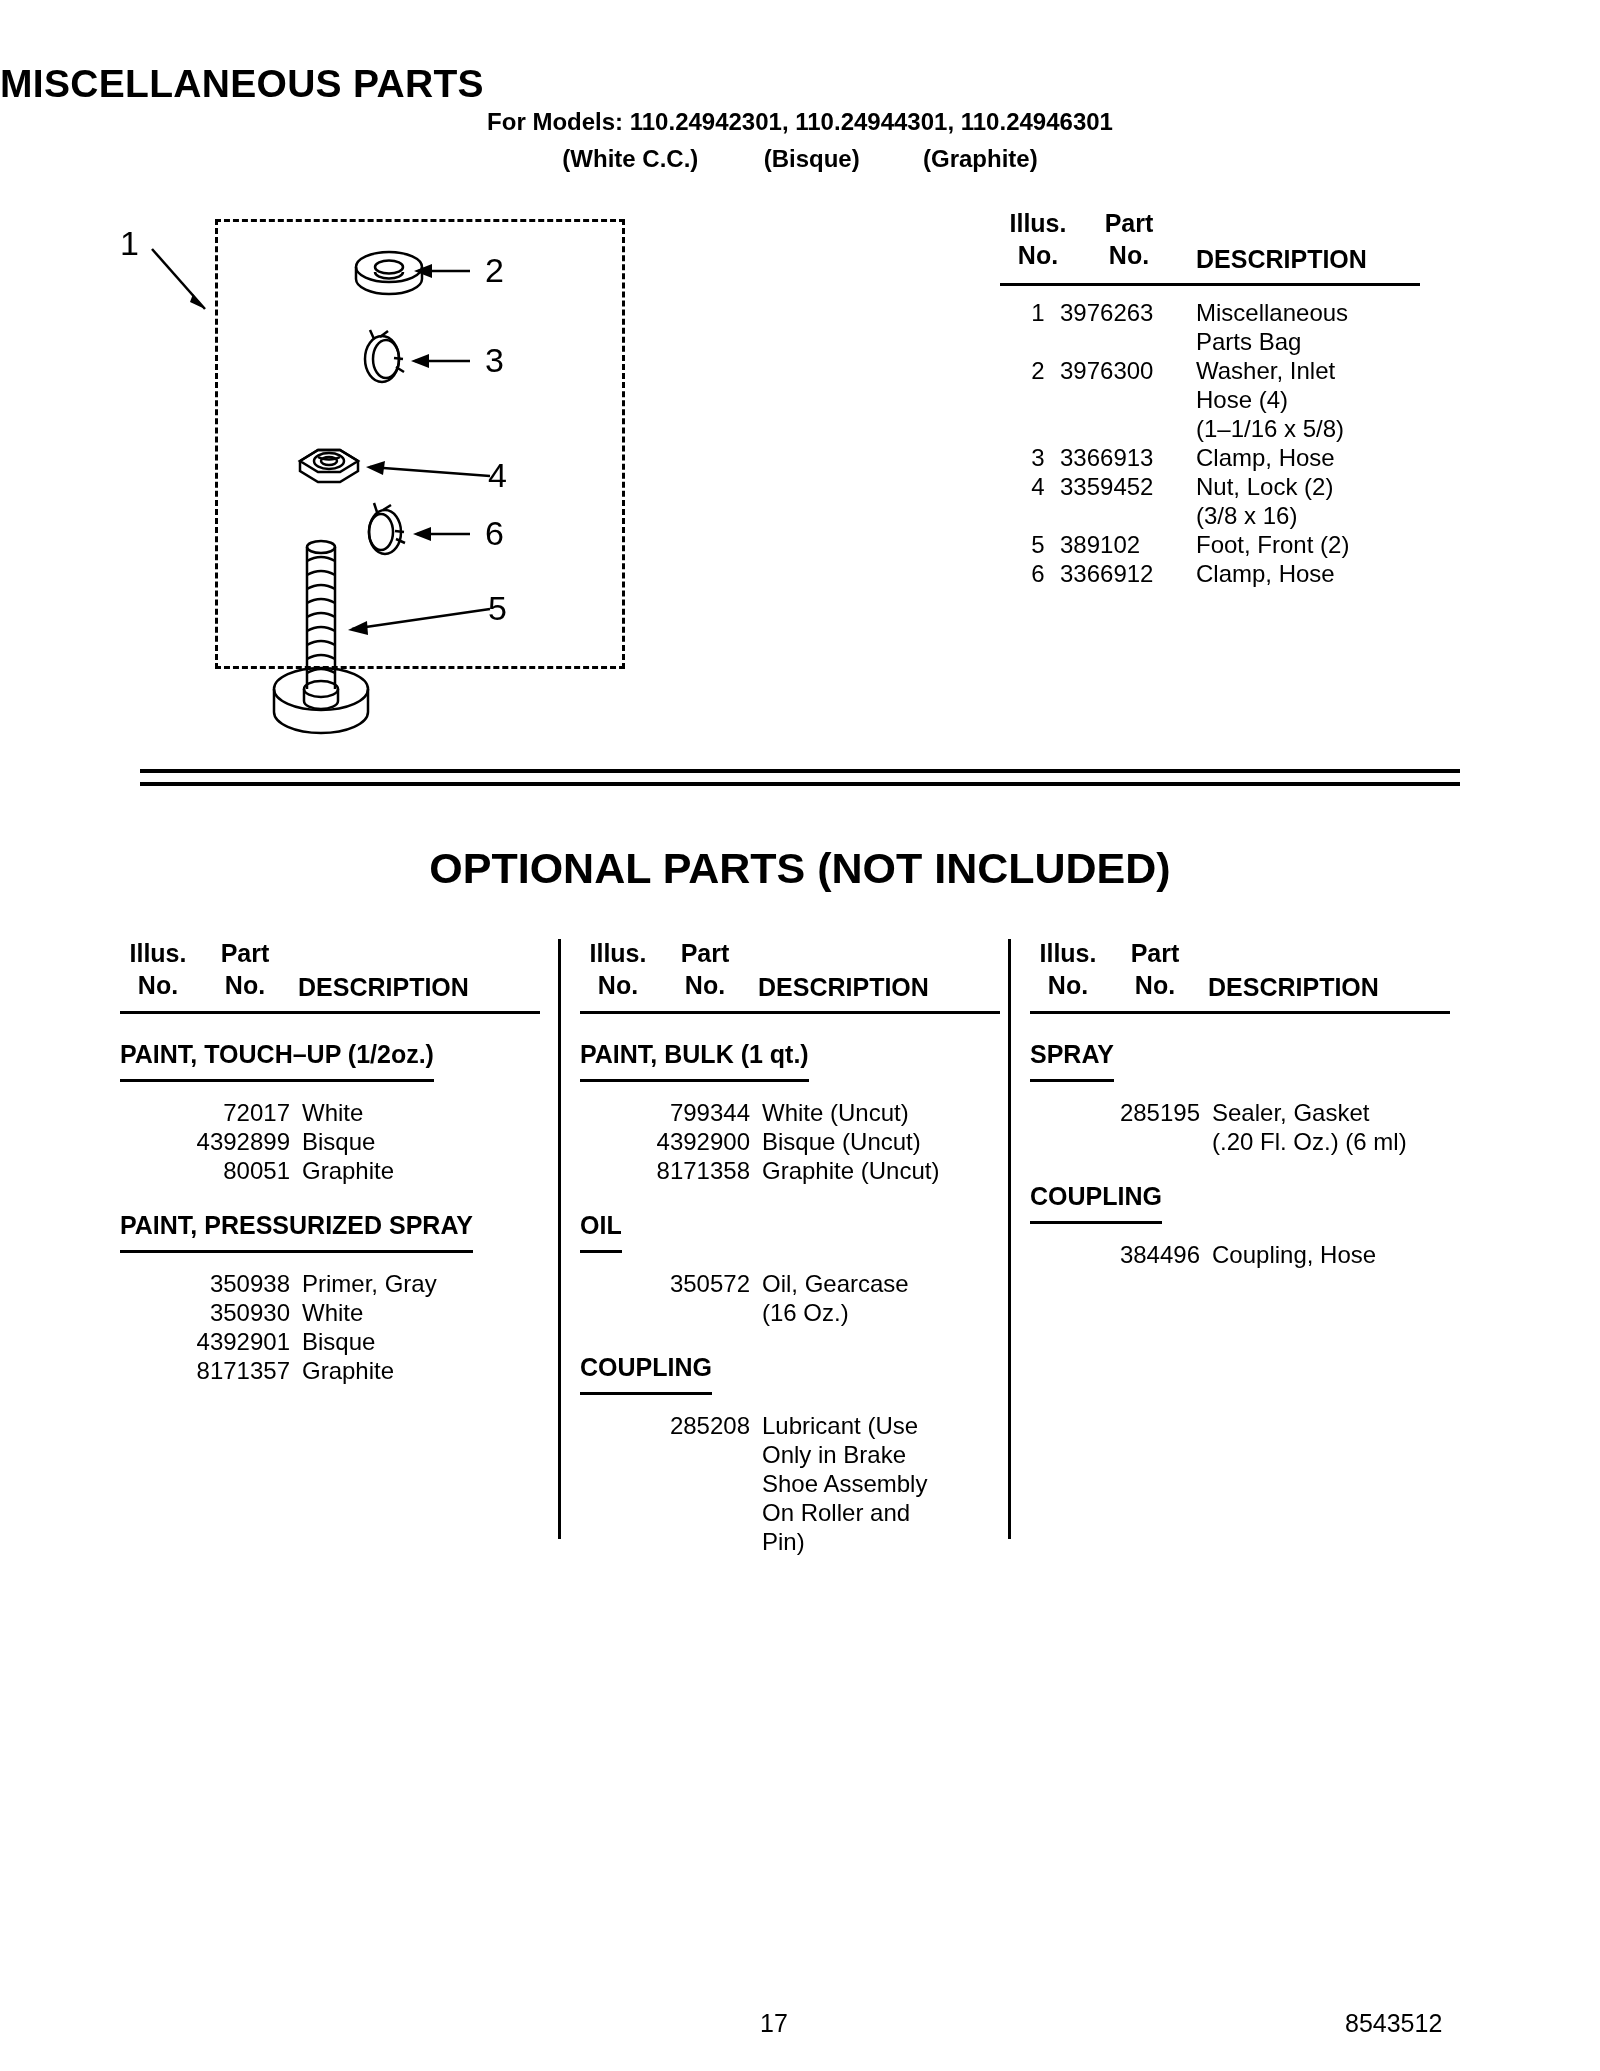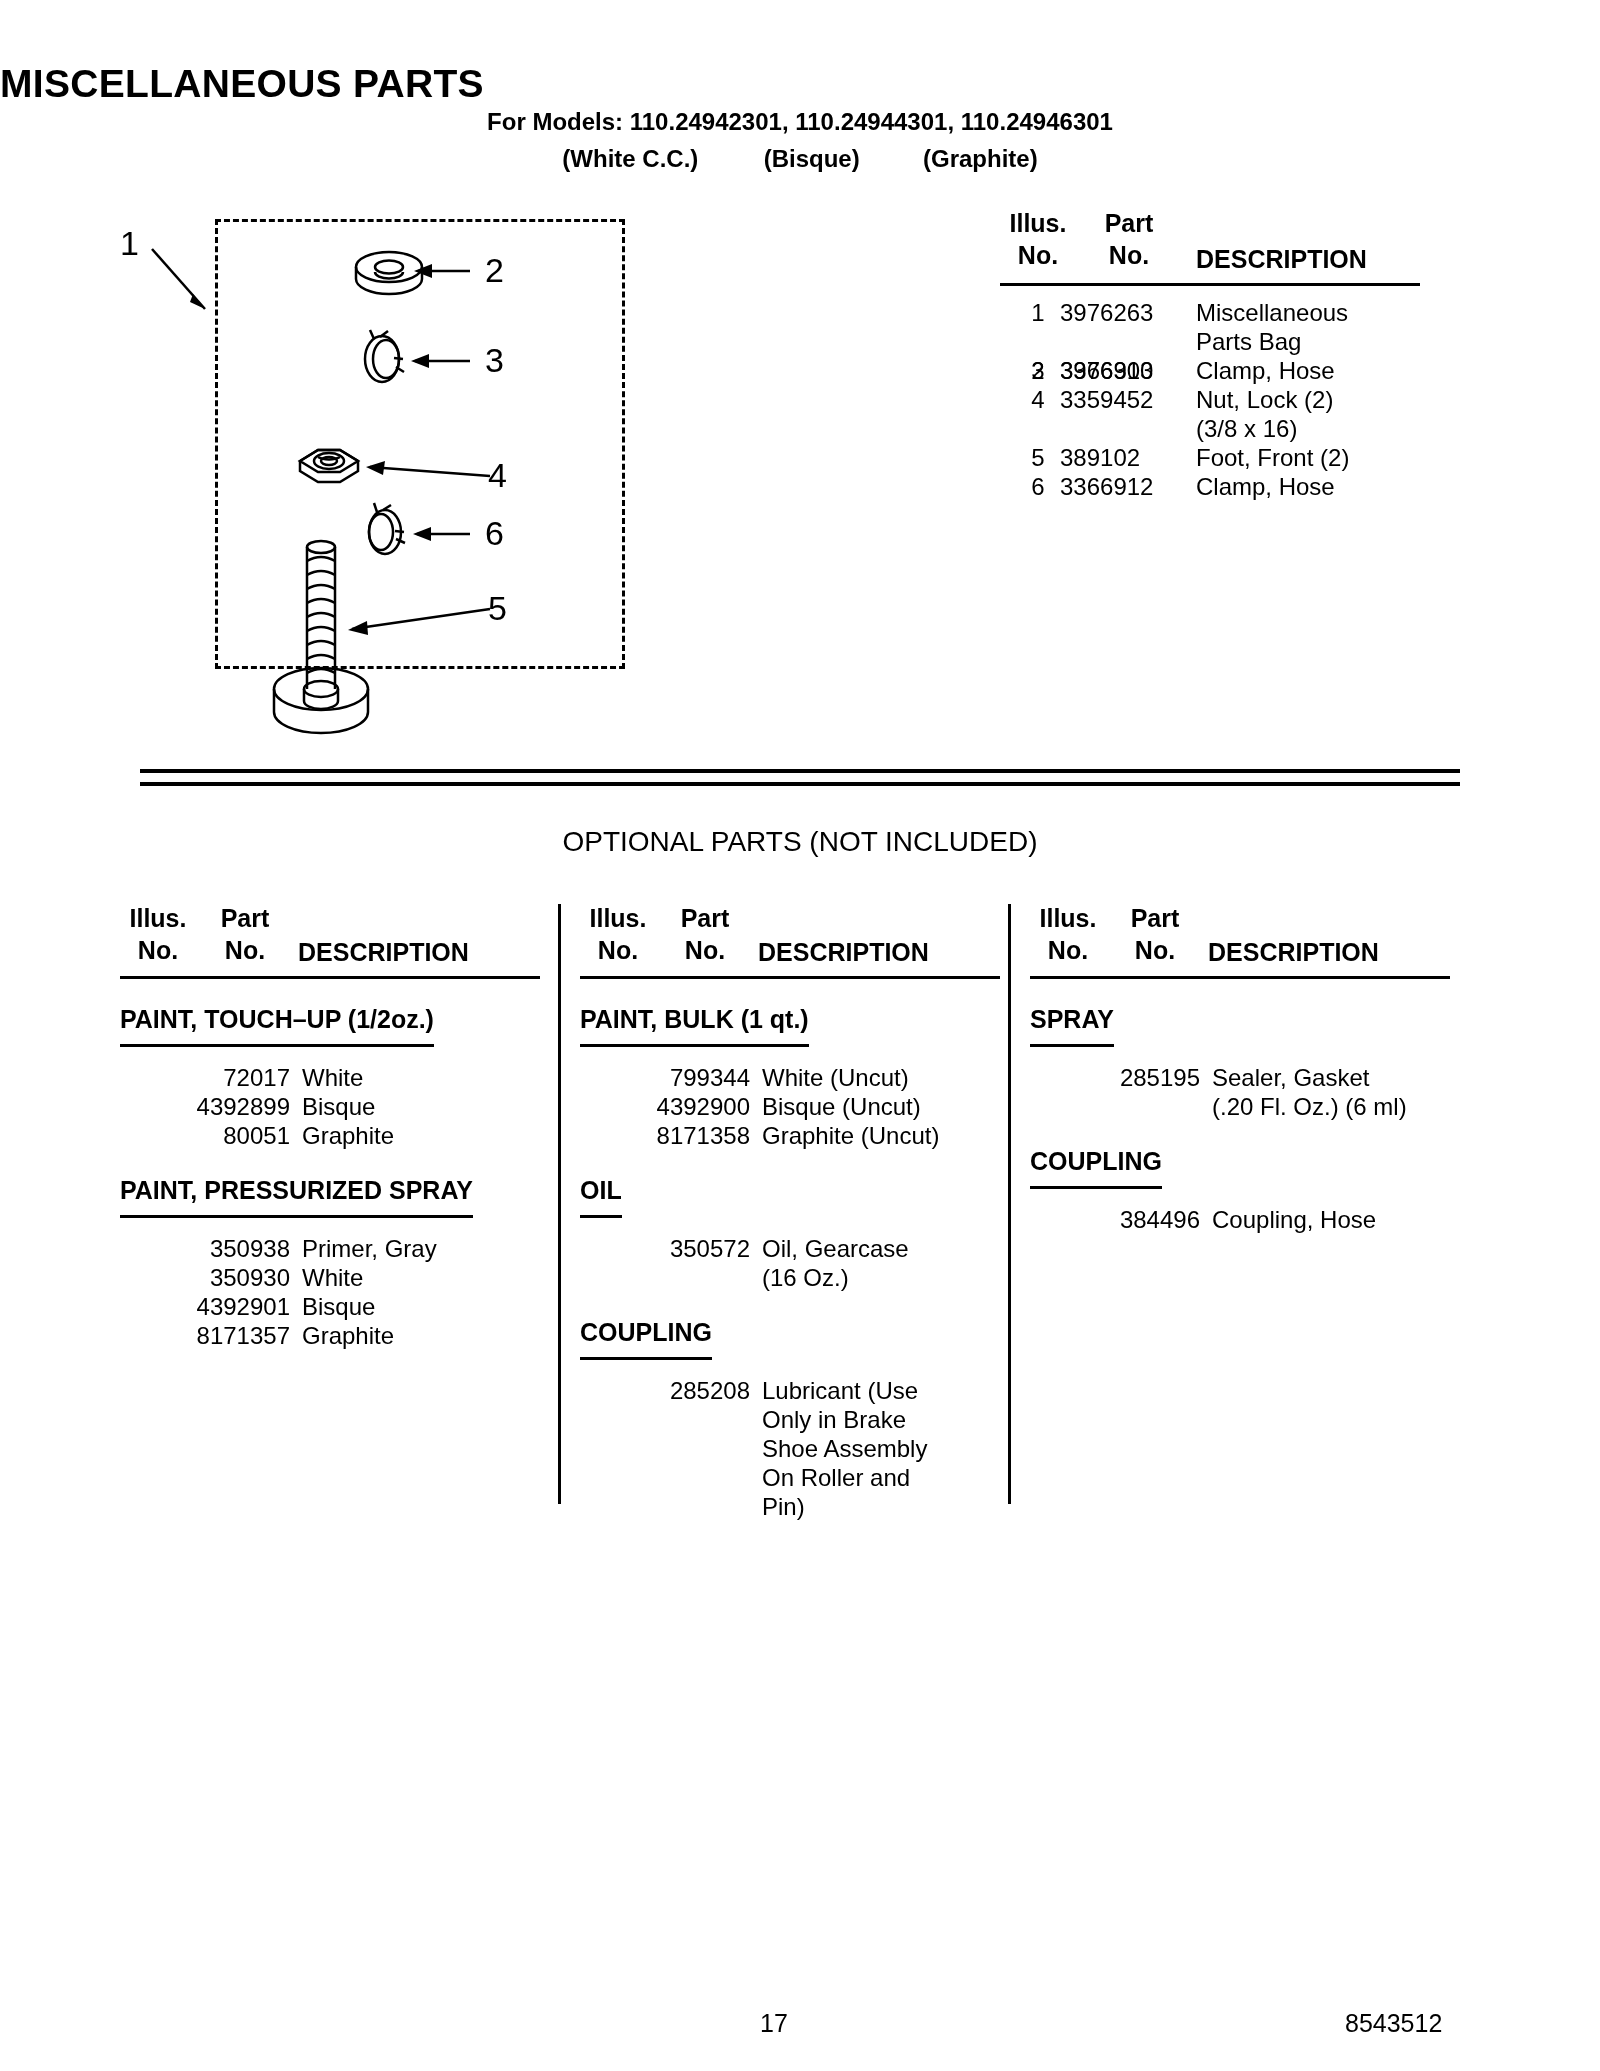--- a/index.html
+++ b/index.html
@@ -84,23 +84,23 @@
   .rows-pad { padding-top: 12px; }
 
   
   .double-rule { position: relative; margin: 0 auto; width: 1320px; }
   .double-rule .r1 { border-top: 4px solid #000; }
   .double-rule .r2 { border-top: 4px solid #000; margin-top: 9px; }
 
   
   .opt-title {
     text-align: center;
-    font-size: 28px;
-    font-weight: normal;
-    margin-top: 40px;
+    font-size: 43px;
+    font-weight: bold;
+    margin-top: 58px;
   }
 
   .opt-cols {
     position: relative;
     margin-top: 46px;
     height: 620px;
   }
   .opt-col { position: absolute; top: 0; }
   .opt-col.c1 { left: 120px; width: 420px; }
   .opt-col.c2 { left: 580px; width: 420px; }
@@ -257,20 +257,25 @@
           <span class="illus">1</span>
           <span class="pnum">3976263</span>
           <div class="desc">
             <div>Miscellaneous</div>
             <div>Parts Bag</div>
           </div>
         </div>
         <div class="prow">
           <span class="illus">2</span>
           <span class="pnum">3976300</span>
+          <div class="desc">
+            <div>Washer, Inlet</div>
+            <div>Hose (4)</div>
+            <div>(1–1/16 x 5/8)</div>
+          </div>
         </div>
         <div class="prow">
           <span class="illus">3</span>
           <span class="pnum">3366913</span>
           <div class="desc">
             <div>Clamp, Hose</div>
           </div>
         </div>
         <div class="prow">
           <span class="illus">4</span>

